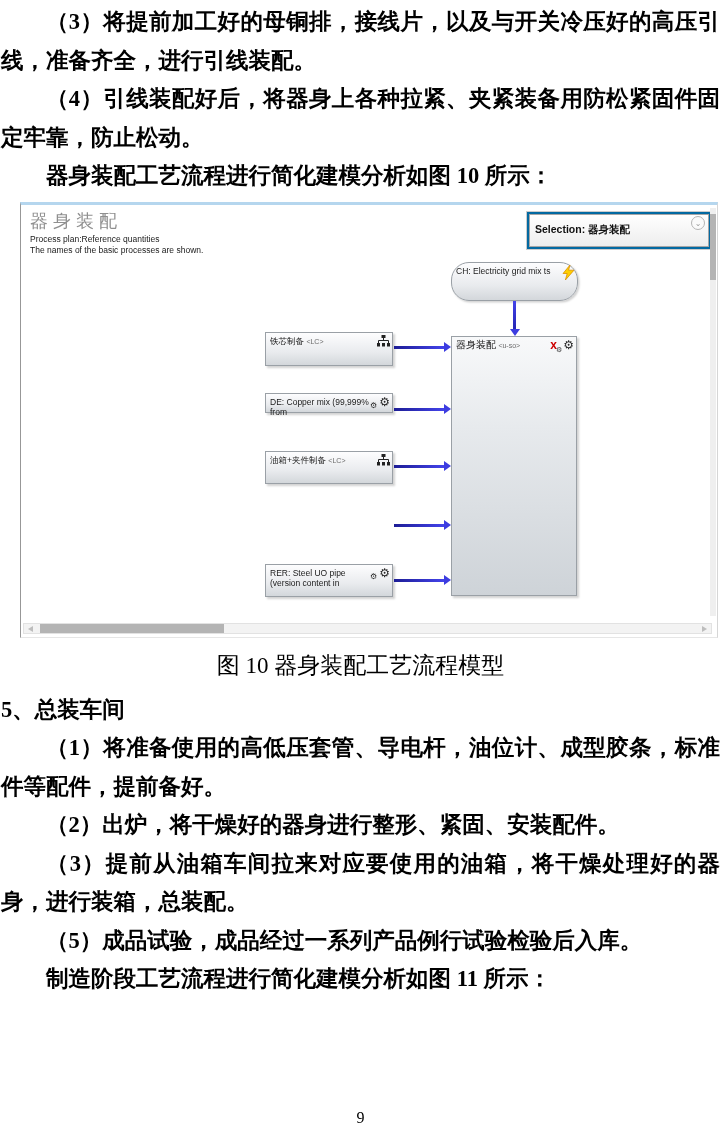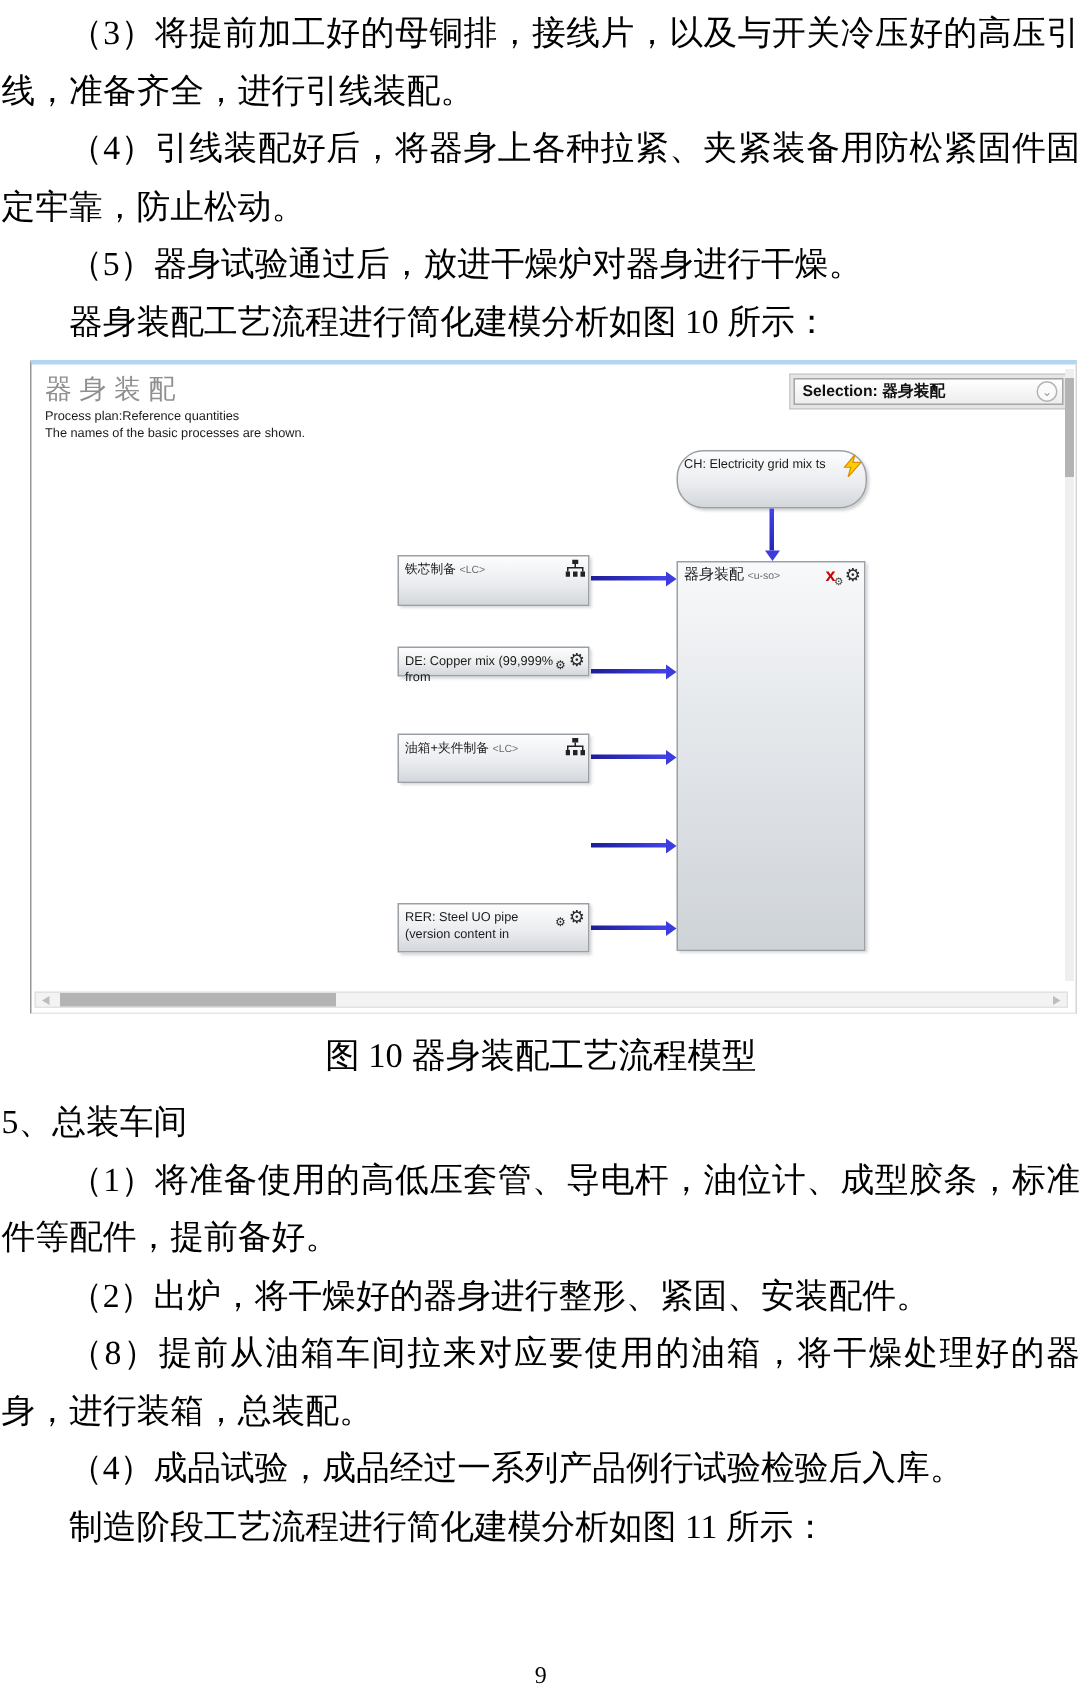--- a/index.html
+++ b/index.html
@@ -1,36 +1,36 @@
 <!DOCTYPE html>
 <html><head>
 <meta charset="utf-8">
 <style>
   html,body{margin:0;padding:0;}
   body{width:721px;height:1133px;background:#fff;font-family:"Liberation Serif",serif;color:#000;}
   .page{position:relative;width:721px;height:1133px;overflow:hidden;background:#fff;}
 
   
   .textblock{width:719px;margin:0 auto;font-size:22.5px;line-height:38.5px;
-             text-align:justify;text-justify:inter-character;word-break:break-all;}
+             text-align:justify;text-justify:inter-character;word-break:break-all;font-weight:bold;}
   .textblock p{margin:0;}
   .textblock p.indent{text-indent:2em;}
   .toptext{padding-top:3px;}
 
   
   .figure{position:relative;margin:6px 2px 0 20px;width:696px;height:432px;background:#fff;
           border-top:3px solid #b5d6ee;border-left:1px solid #979797;border-right:1px solid #d6d6d6;
           border-bottom:1px solid #e6e6e6;font-family:"Liberation Sans",sans-serif;}
   .fig-title{position:absolute;left:9px;top:4px;font-size:18px;letter-spacing:5px;color:#8f8f8f;
              font-family:"Liberation Serif",serif;}
   .fig-sub{position:absolute;left:9px;font-size:8.5px;color:#1a1a1a;}
   .sub1{top:29px;} .sub2{top:40px;}
 
   
-  .sel-outer{position:absolute;left:505px;top:6px;width:186px;height:24px;background:#e5e5e5;
+  .sel-outer{position:absolute;left:505px;top:6px;width:186px;height:39px;background:#0369a1;
              border:1px solid #cccccc;box-sizing:border-box;padding:2px;}
   .sel-inner{position:relative;width:100%;height:100%;background:linear-gradient(180deg,#ffffff,#ededed);
              border:1px solid #a6a6a6;box-sizing:border-box;display:flex;align-items:center;}
   .sel-label{font-size:10.5px;font-weight:bold;color:#111;padding-left:5px;white-space:nowrap;}
   .sel-btn{position:absolute;right:3px;top:1px;width:14px;height:14px;border:1px solid #b4b4b4;
            border-radius:50%;background:#fafafa;color:#9a9a9a;font-size:8px;line-height:13px;
            text-align:center;box-sizing:border-box;}
 
   
   .node{position:absolute;border:1px solid #9aa0a6;box-sizing:border-box;
@@ -77,21 +77,20 @@
   svg{display:block;}
 </style>
 </head>
 <body>
 
 <div class="page">
 
   <div class="textblock toptext">
     <p class="indent">（3）将提前加工好的母铜排，接线片，以及与开关冷压好的高压引线，准备齐全，进行引线装配。</p>
     <p class="indent">（4）引线装配好后，将器身上各种拉紧、夹紧装备用防松紧固件固定牢靠，防止松动。</p>
-    <p class="indent">（5）器身试验通过后，放进干燥炉对器身进行干燥。</p>
     <p class="indent">器身装配工艺流程进行简化建模分析如图 10 所示：</p>
   </div>
 
   <div class="figure">
     <div class="fig-title">器身装配</div>
     <div class="fig-sub sub1">Process plan:Reference quantities</div>
     <div class="fig-sub sub2">The names of the basic processes are shown.</div>
 
     <div class="sel-outer">
       <div class="sel-inner">
@@ -172,19 +171,19 @@
       <div class="vthumb"></div>
     </div>
   </div>
 
   <div class="caption">图 10  器身装配工艺流程模型</div>
 
   <div class="textblock">
     <p>5、总装车间</p>
     <p class="indent">（1）将准备使用的高低压套管、导电杆，油位计、成型胶条，标准件等配件，提前备好。</p>
     <p class="indent">（2）出炉，将干燥好的器身进行整形、紧固、安装配件。</p>
-    <p class="indent">（8）提前从油箱车间拉来对应要使用的油箱，将干燥处理好的器身，进行装箱，总装配。</p>
-    <p class="indent">（4）成品试验，成品经过一系列产品例行试验检验后入库。</p>
+    <p class="indent">（3）提前从油箱车间拉来对应要使用的油箱，将干燥处理好的器身，进行装箱，总装配。</p>
+    <p class="indent">（5）成品试验，成品经过一系列产品例行试验检验后入库。</p>
     <p class="indent">制造阶段工艺流程进行简化建模分析如图 11 所示：</p>
   </div>
 
   <div class="pagenum">9</div>
 </div>
 
 </body></html>

